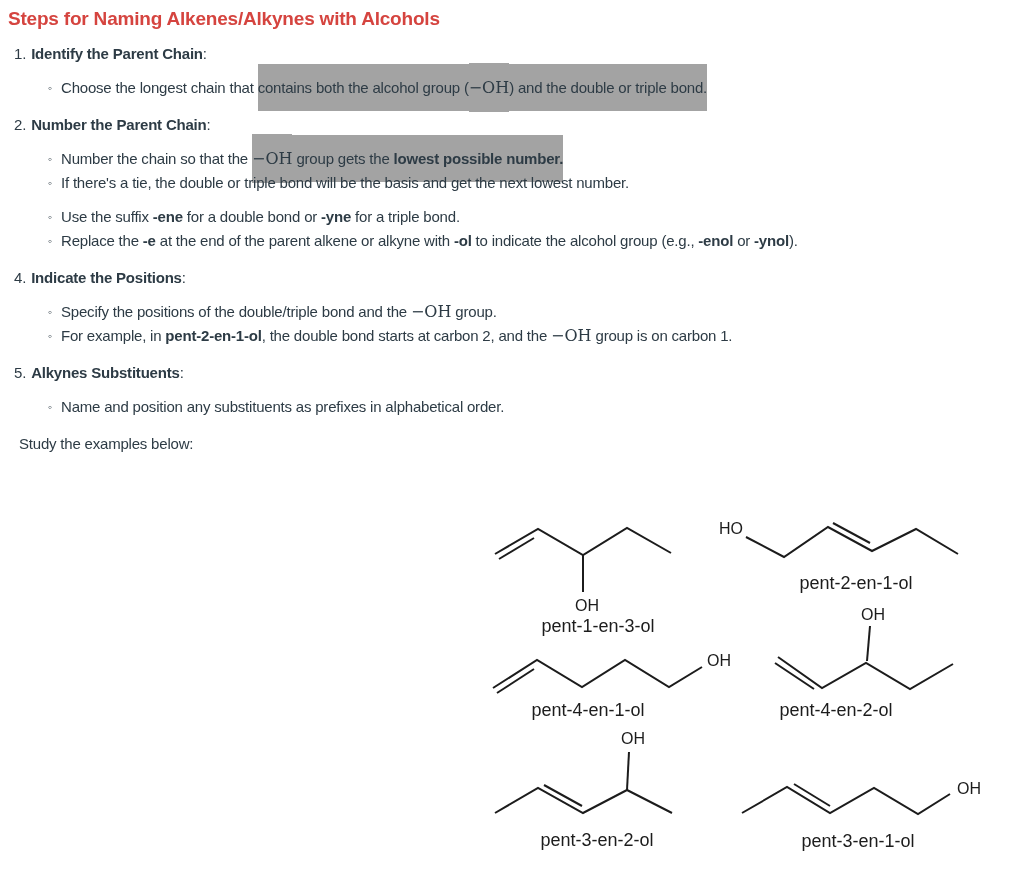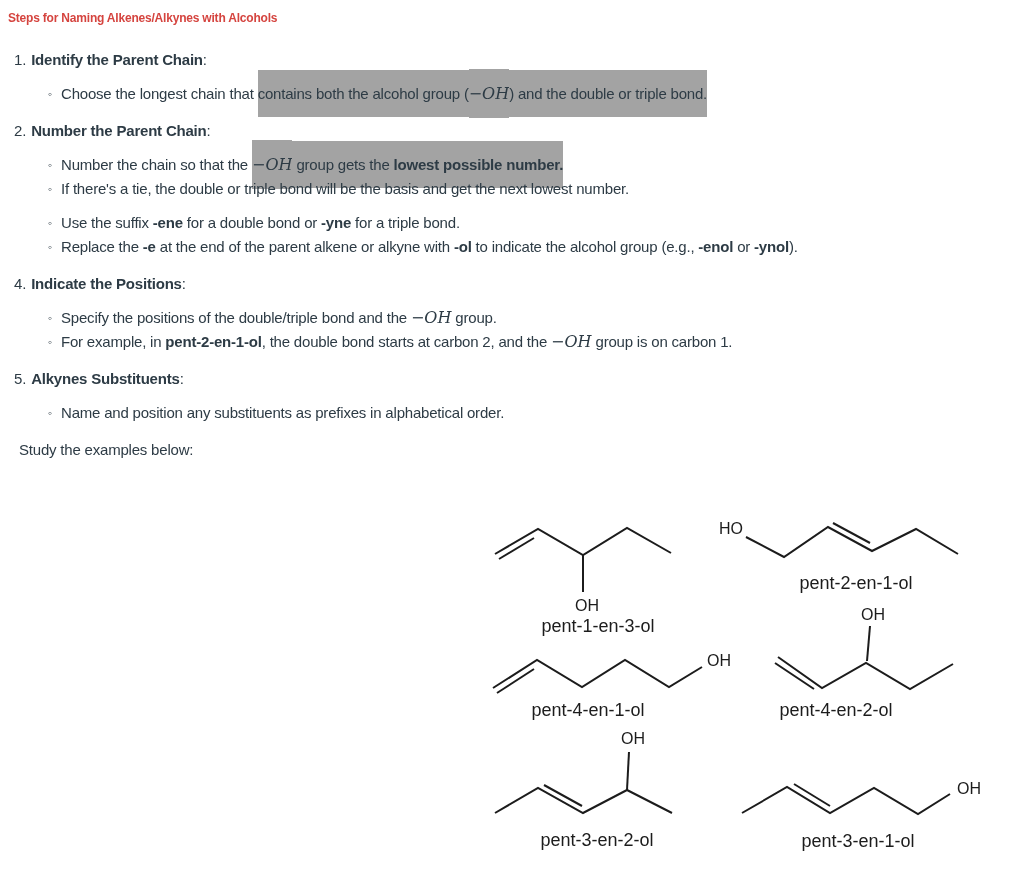--- a/index.html
+++ b/index.html
@@ -5,37 +5,37 @@
   * { margin:0; padding:0; box-sizing:border-box; }
   html,body { width:1012px; height:873px; background:#ffffff; overflow:hidden; }
   body {
     font-family:"Liberation Sans",sans-serif;
     font-size:15px;
     color:#2d3b45;
     letter-spacing:-0.2px;
     position:relative;
   }
   .title {
-    font-size:12px;
+    font-size:19px;
     font-weight:bold;
     color:#d5443f;
     margin:8px 0 0 8px;
     line-height:21px;
   }
   .step-heading { margin:19px 0 0 14px; line-height:18px; }
-  .step-heading.first { margin-top:22px; }
+  .step-heading.first { margin-top:16px; }
   .step-num { margin-right:5px; }
   .step-title { font-weight:bold; }
   .bullet { margin:6px 0 0 48px; line-height:18px; display:flex; }
   .bullet.first { margin-top:16px; }
   .marker { width:13px; flex:none; font-size:12px; color:#2d3b45; }
   .content { display:block; }
   .hl { background:#a3a3a3; padding:15px 0; }
   .bold { font-weight:bold; }
-  .math { font-family:"DejaVu Serif",serif; font-style:italic; font-size:16px; letter-spacing:0;margin-top:8px; }
+  .math { font-family:"DejaVu Serif",serif; font-size:16px; letter-spacing:0;margin-top:8px; }
   .outro { margin:19px 0 0 19px; line-height:18px; }
   svg.structures { position:absolute; left:0; top:0; }
   .chain { fill:none; stroke:#1c1c1c; stroke-width:2; stroke-linejoin:miter; }
   .bondline { stroke:#1c1c1c; stroke-width:2; }
   svg text { font-family:"Liberation Sans",sans-serif; fill:#1c1c1c; letter-spacing:0; }
   .oh-label { font-size:16px; }
   .mol-name { font-size:18px; }
 </style>
 </head>
 <body>

